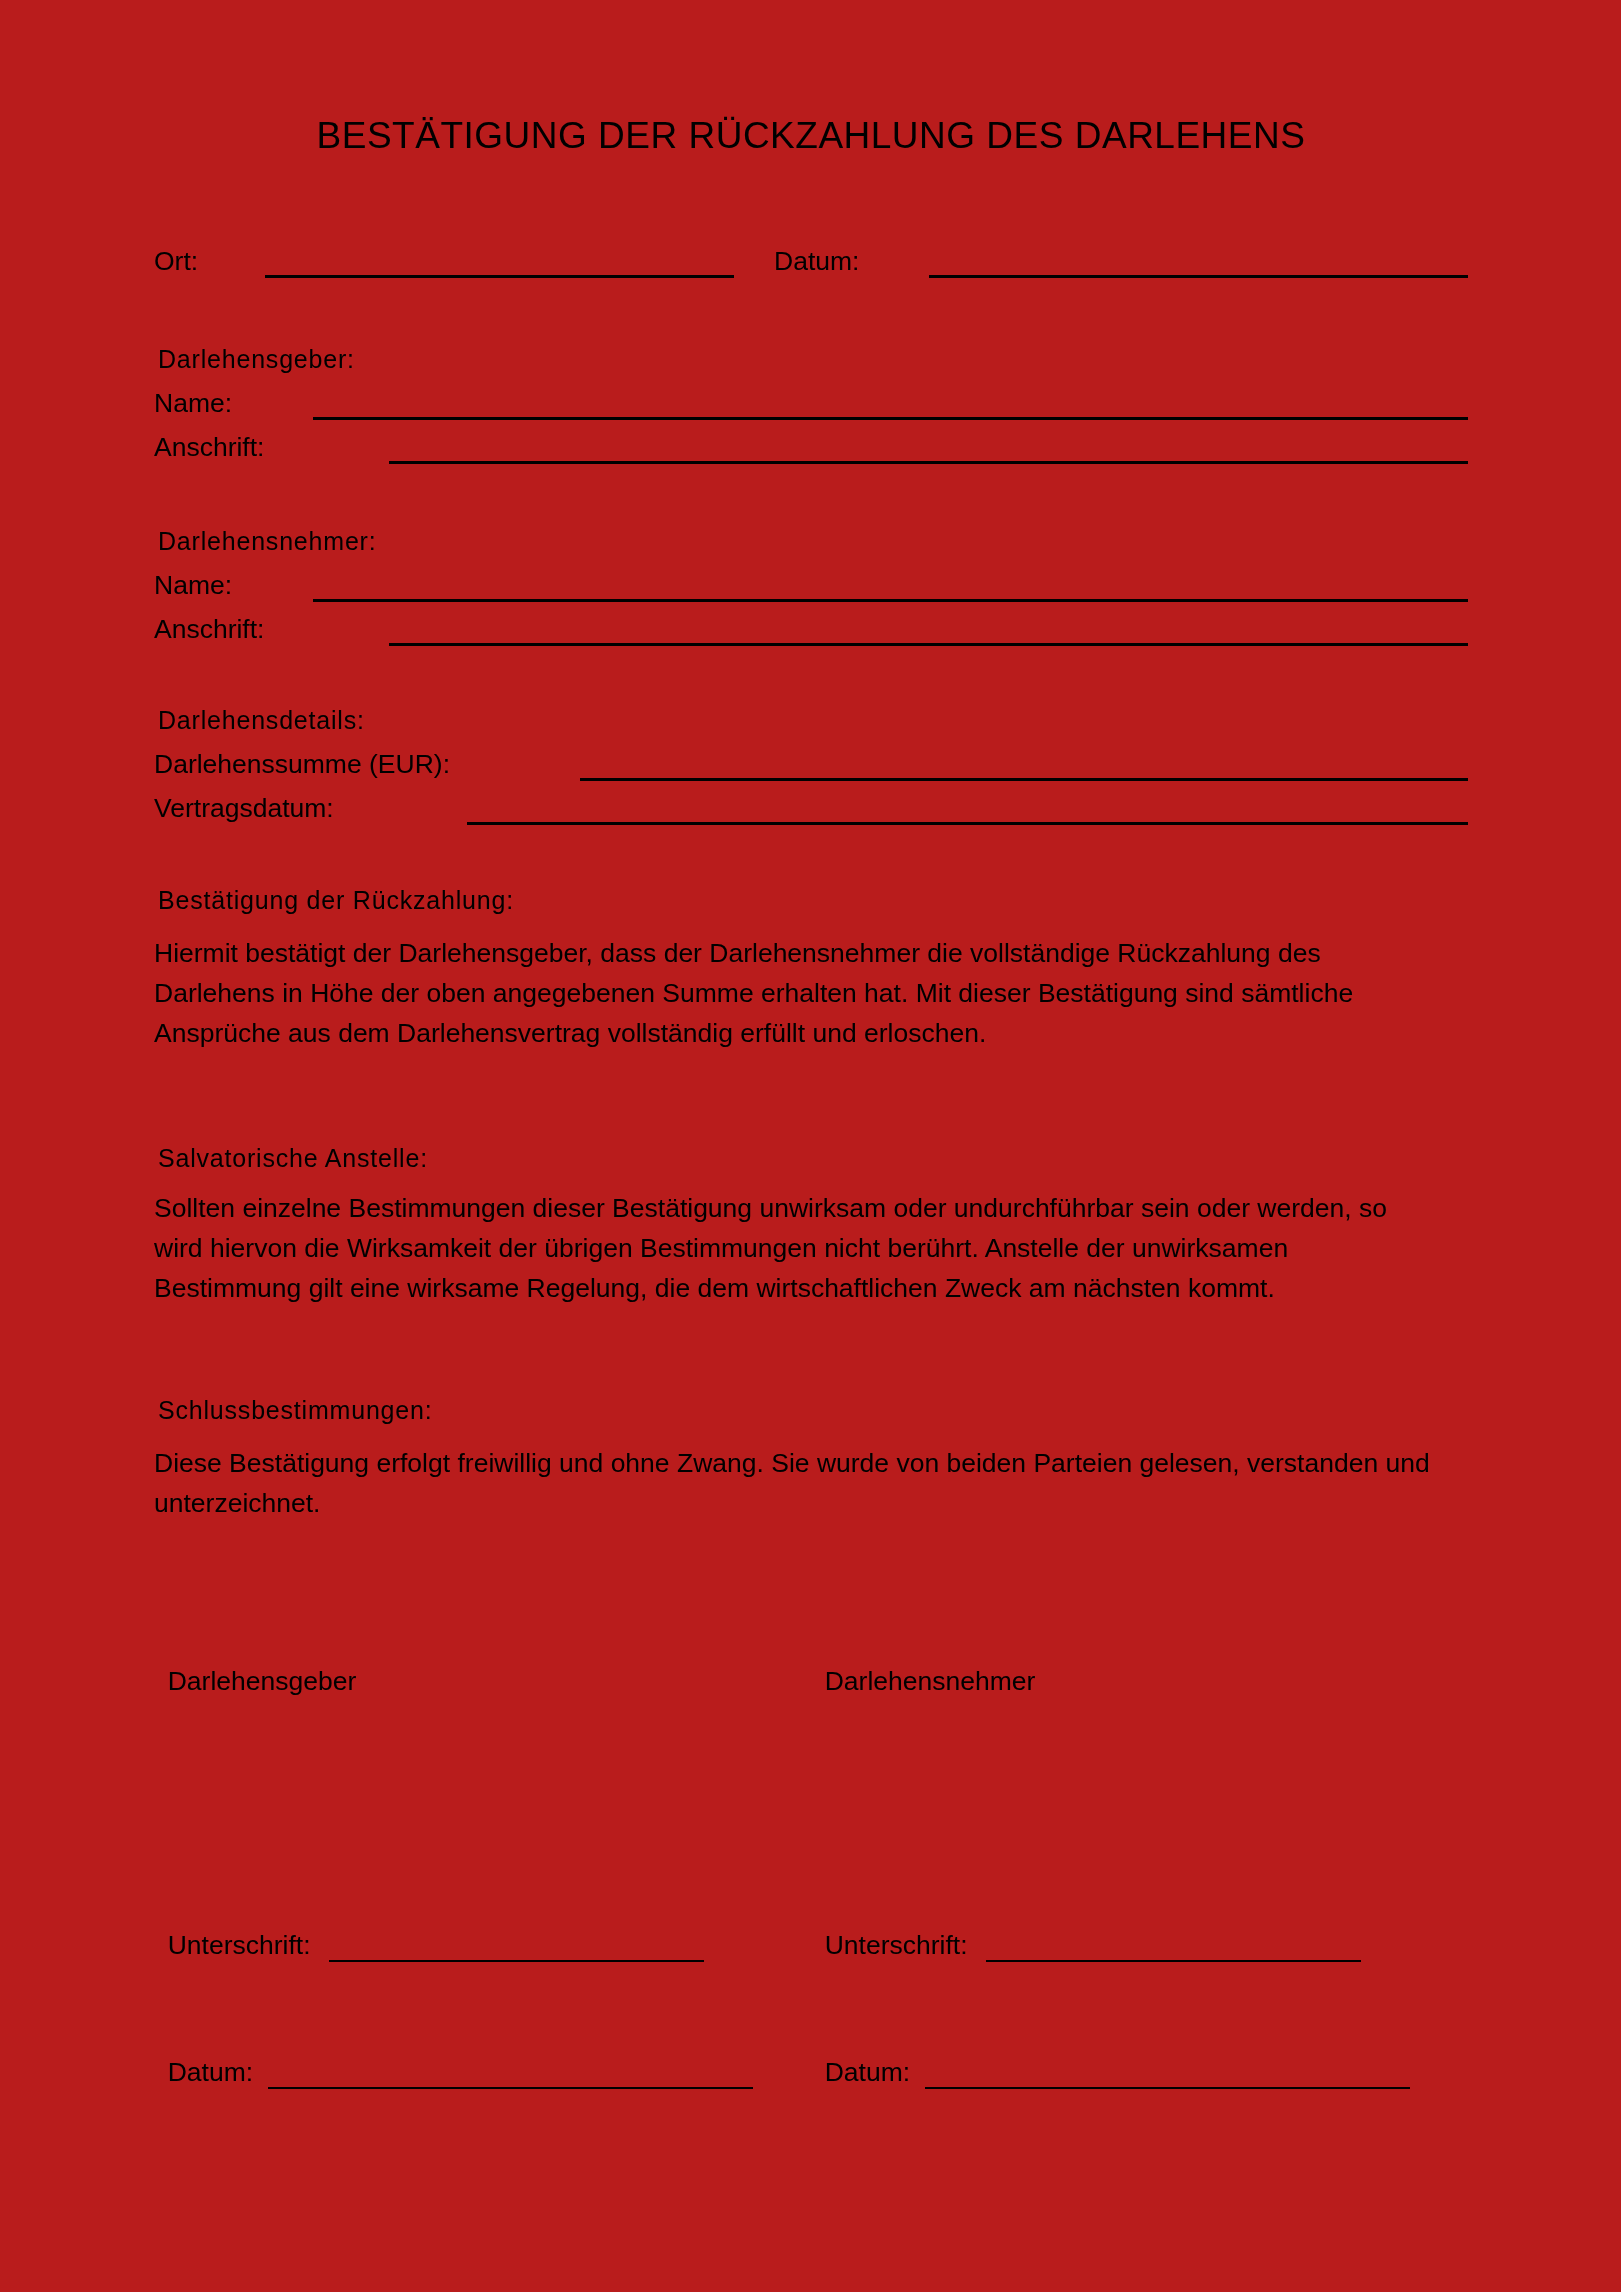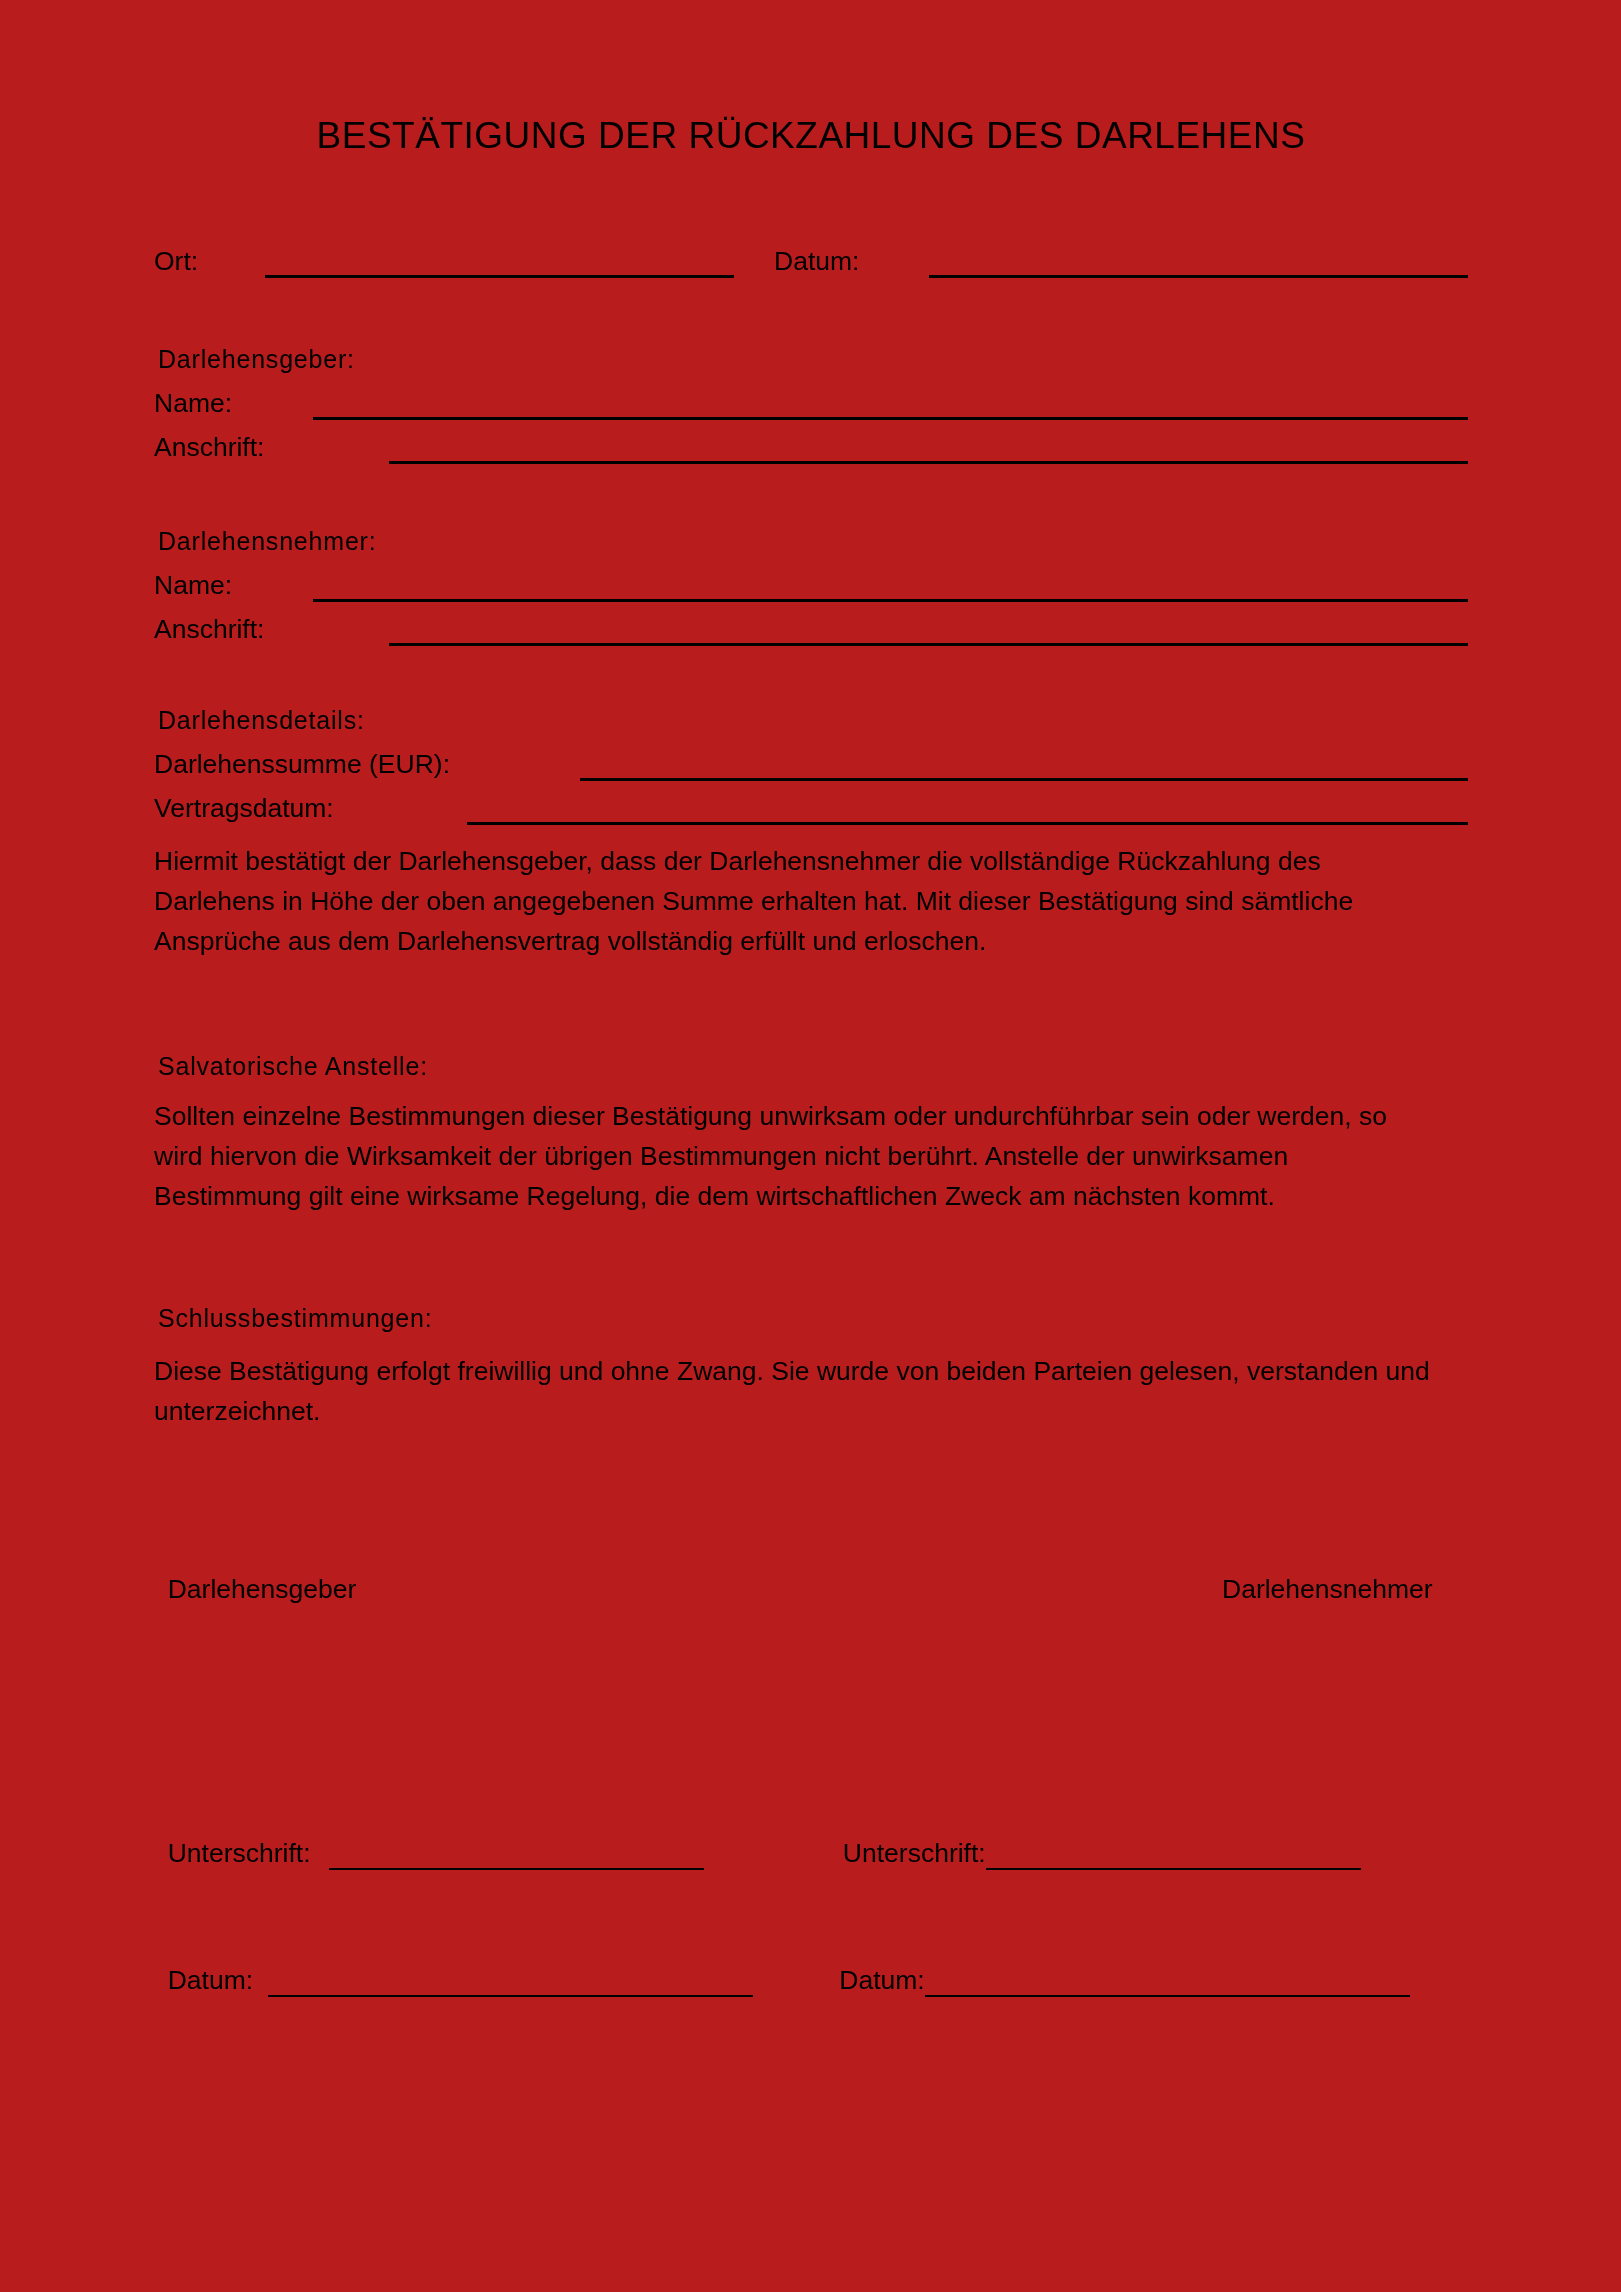--- a/index.html
+++ b/index.html
@@ -74,21 +74,21 @@
   .para.tight { margin-top: 13.7px; }
   .para-line { line-height: 40px; white-space: nowrap; }
 
   
   .sig-area {
     display: flex;
     margin-top: 142px;
     margin-left: 13.7px;
   }
   .sig-col { width: 608px; }
-  .sig-col.right { margin-left: 49px; text-align: right; }
+  .sig-col.right { margin-left: 49px; }
   .sig-title { line-height: 33px; }
   .sig-row { display: flex; align-items: flex-end; }
   .sig-row.unterschrift { margin-top: 231px; }
   .sig-row.datum { margin-top: 94px; }
   .sig-lbl-sign { width: 161px; }
   .sig-lbl-date { width: 100px; }
   .sig-line {
     height: 33px;
     border-bottom: 2px solid #000000;
     display: flex;
@@ -158,20 +158,21 @@
     </div>
     <div class="row mt-row">
       <span class="lbl w-cdate-label">Vertragsdatum:</span>
       <div class="rule grow">
         <span class="value"></span>
       </div>
     </div>
   </div>
 
   <div>
+    <h2 class="sec-heading mt-confirm-h">Bestätigung der Rückzahlung:</h2>
     <div class="para">
       <div class="para-line">Hiermit bestätigt der Darlehensgeber, dass der Darlehensnehmer die vollständige Rückzahlung des</div>
       <div class="para-line">Darlehens in Höhe der oben angegebenen Summe erhalten hat. Mit dieser Bestätigung sind sämtliche</div>
       <div class="para-line">Ansprüche aus dem Darlehensvertrag vollständig erfüllt und erloschen.</div>
     </div>
   </div>
 
   <div>
     <h2 class="sec-heading mt-sever-h">Salvatorische Anstelle:</h2>
     <div class="para tight">

